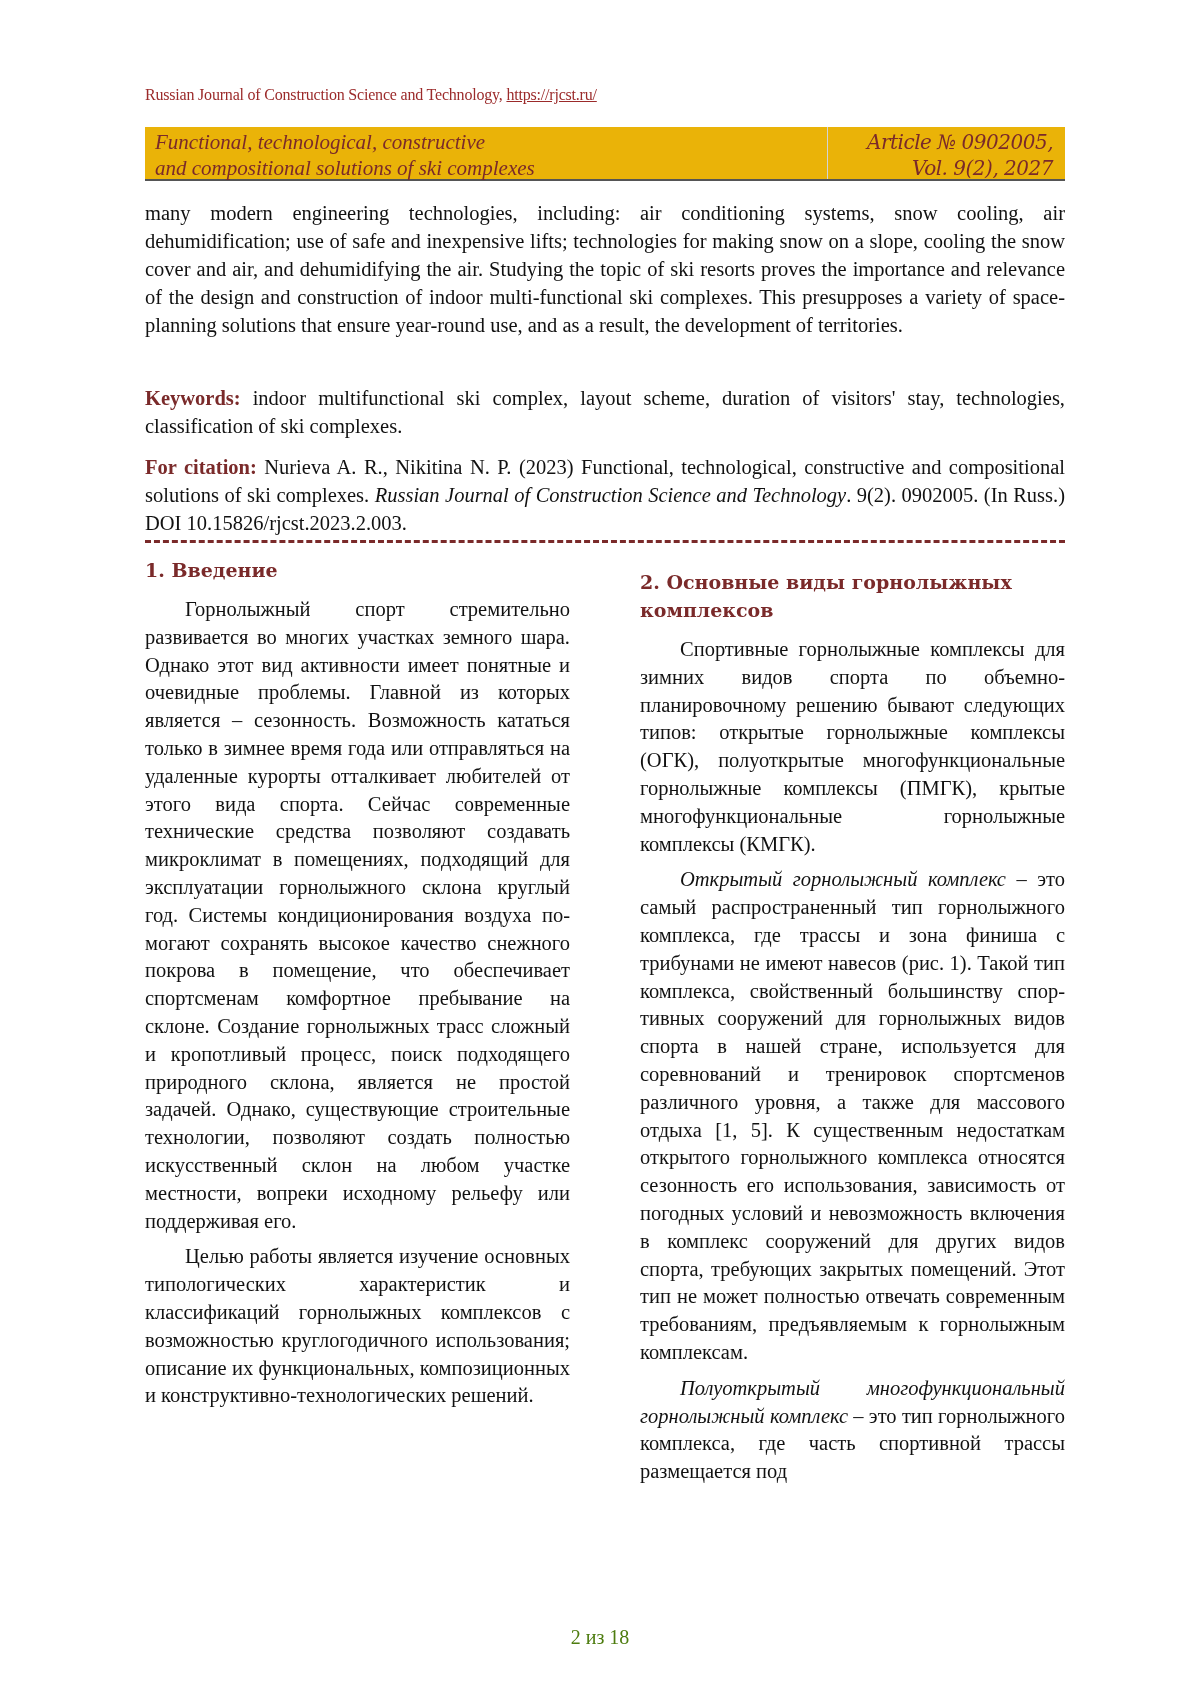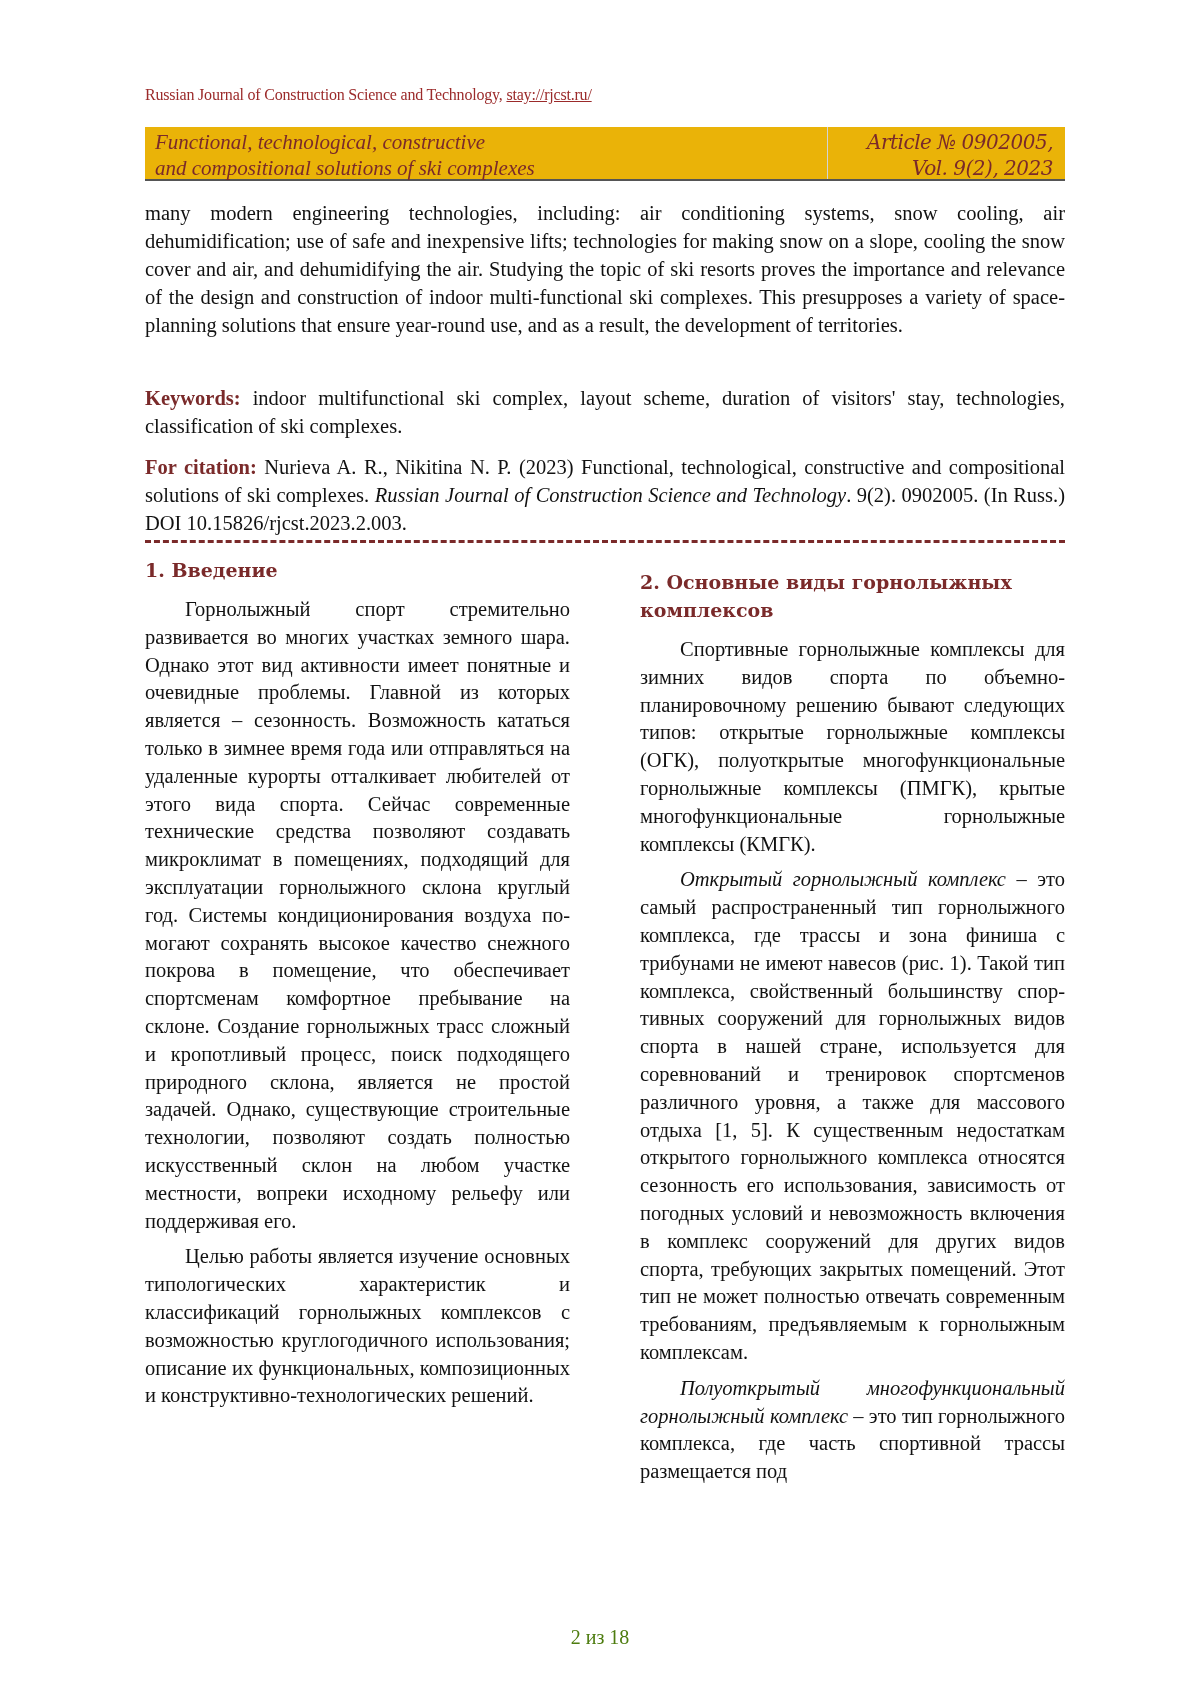--- a/index.html
+++ b/index.html
@@ -144,32 +144,32 @@
       text-align: center;
       font-size: 20px;
       color: #4d7c0f;
     }
   </style>
 </head>
 <body>
 
 <div class="journal-line">
   <span>Russian Journal of Construction Science and Technology,</span>
-  <a>stay://rjcst.ru/</a>
+  <a>https://rjcst.ru/</a>
 </div>
 
 <div class="header-band">
   <div class="header-left">
     <div>Functional, technological, constructive</div>
     <div>and compositional solutions of ski complexes</div>
   </div>
   <div class="header-divider"></div>
   <div class="header-right">
     <div>Article № 0902005,</div>
-    <div>Vol. 9(2), 2023</div>
+    <div>Vol. 9(2), 2027</div>
   </div>
 </div>
 
 <p class="abstract">many modern engineering technologies, including: air conditioning systems, snow cooling, air dehumidification; use of safe and inexpensive lifts; technologies for making snow on a slope, cooling the snow cover and air, and dehumidifying the air. Studying the topic of ski resorts proves the importance and relevance of the design and construction of indoor multi-functional ski complexes. This presupposes a variety of space-planning solutions that ensure year-round use, and as a result, the development of territories.</p>
 
 <p class="keywords">
   <span class="label-red">Keywords:</span><span> indoor multifunctional ski complex, layout scheme, duration of visitors' stay, technologies, classification of ski complexes.</span>
 </p>
 
 <p class="citation">

